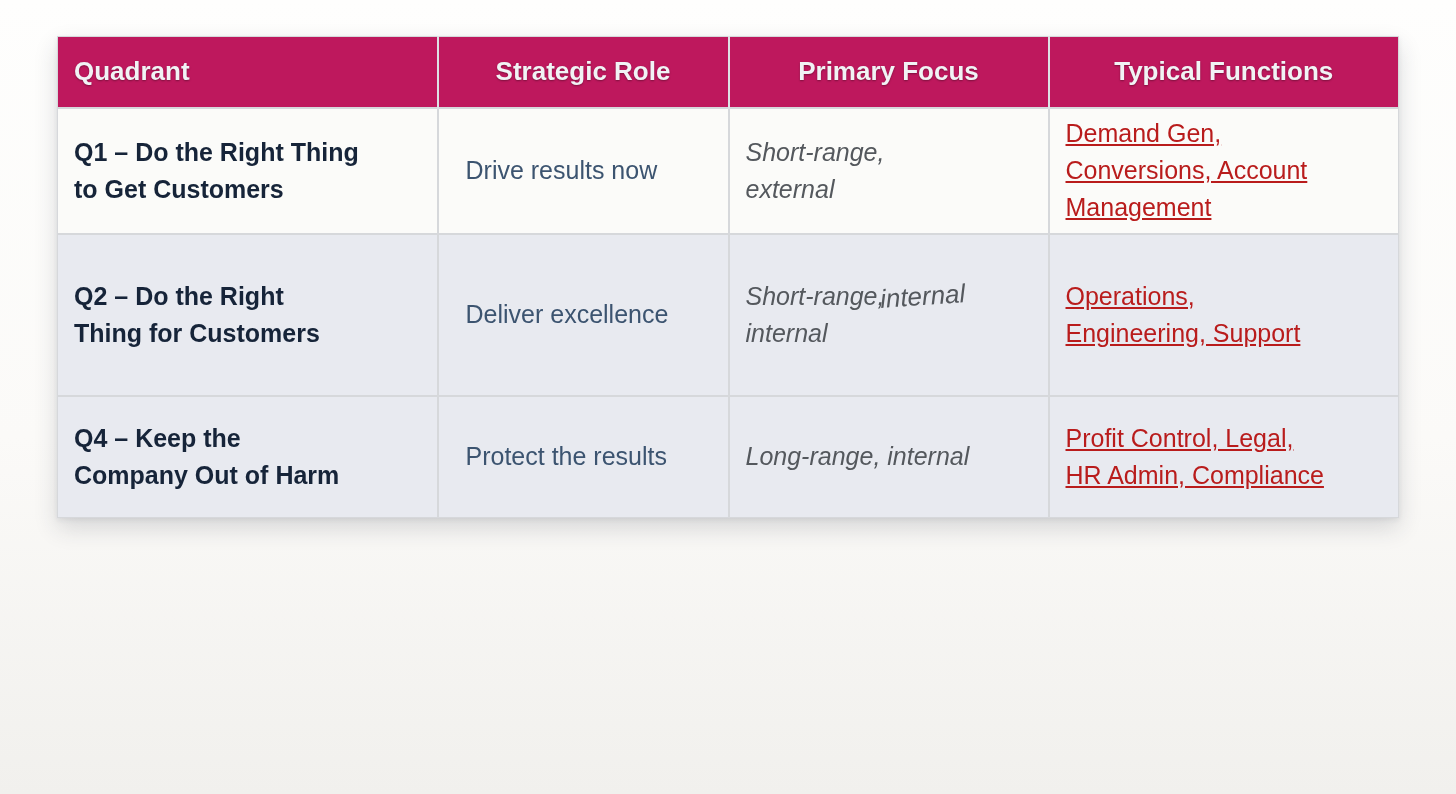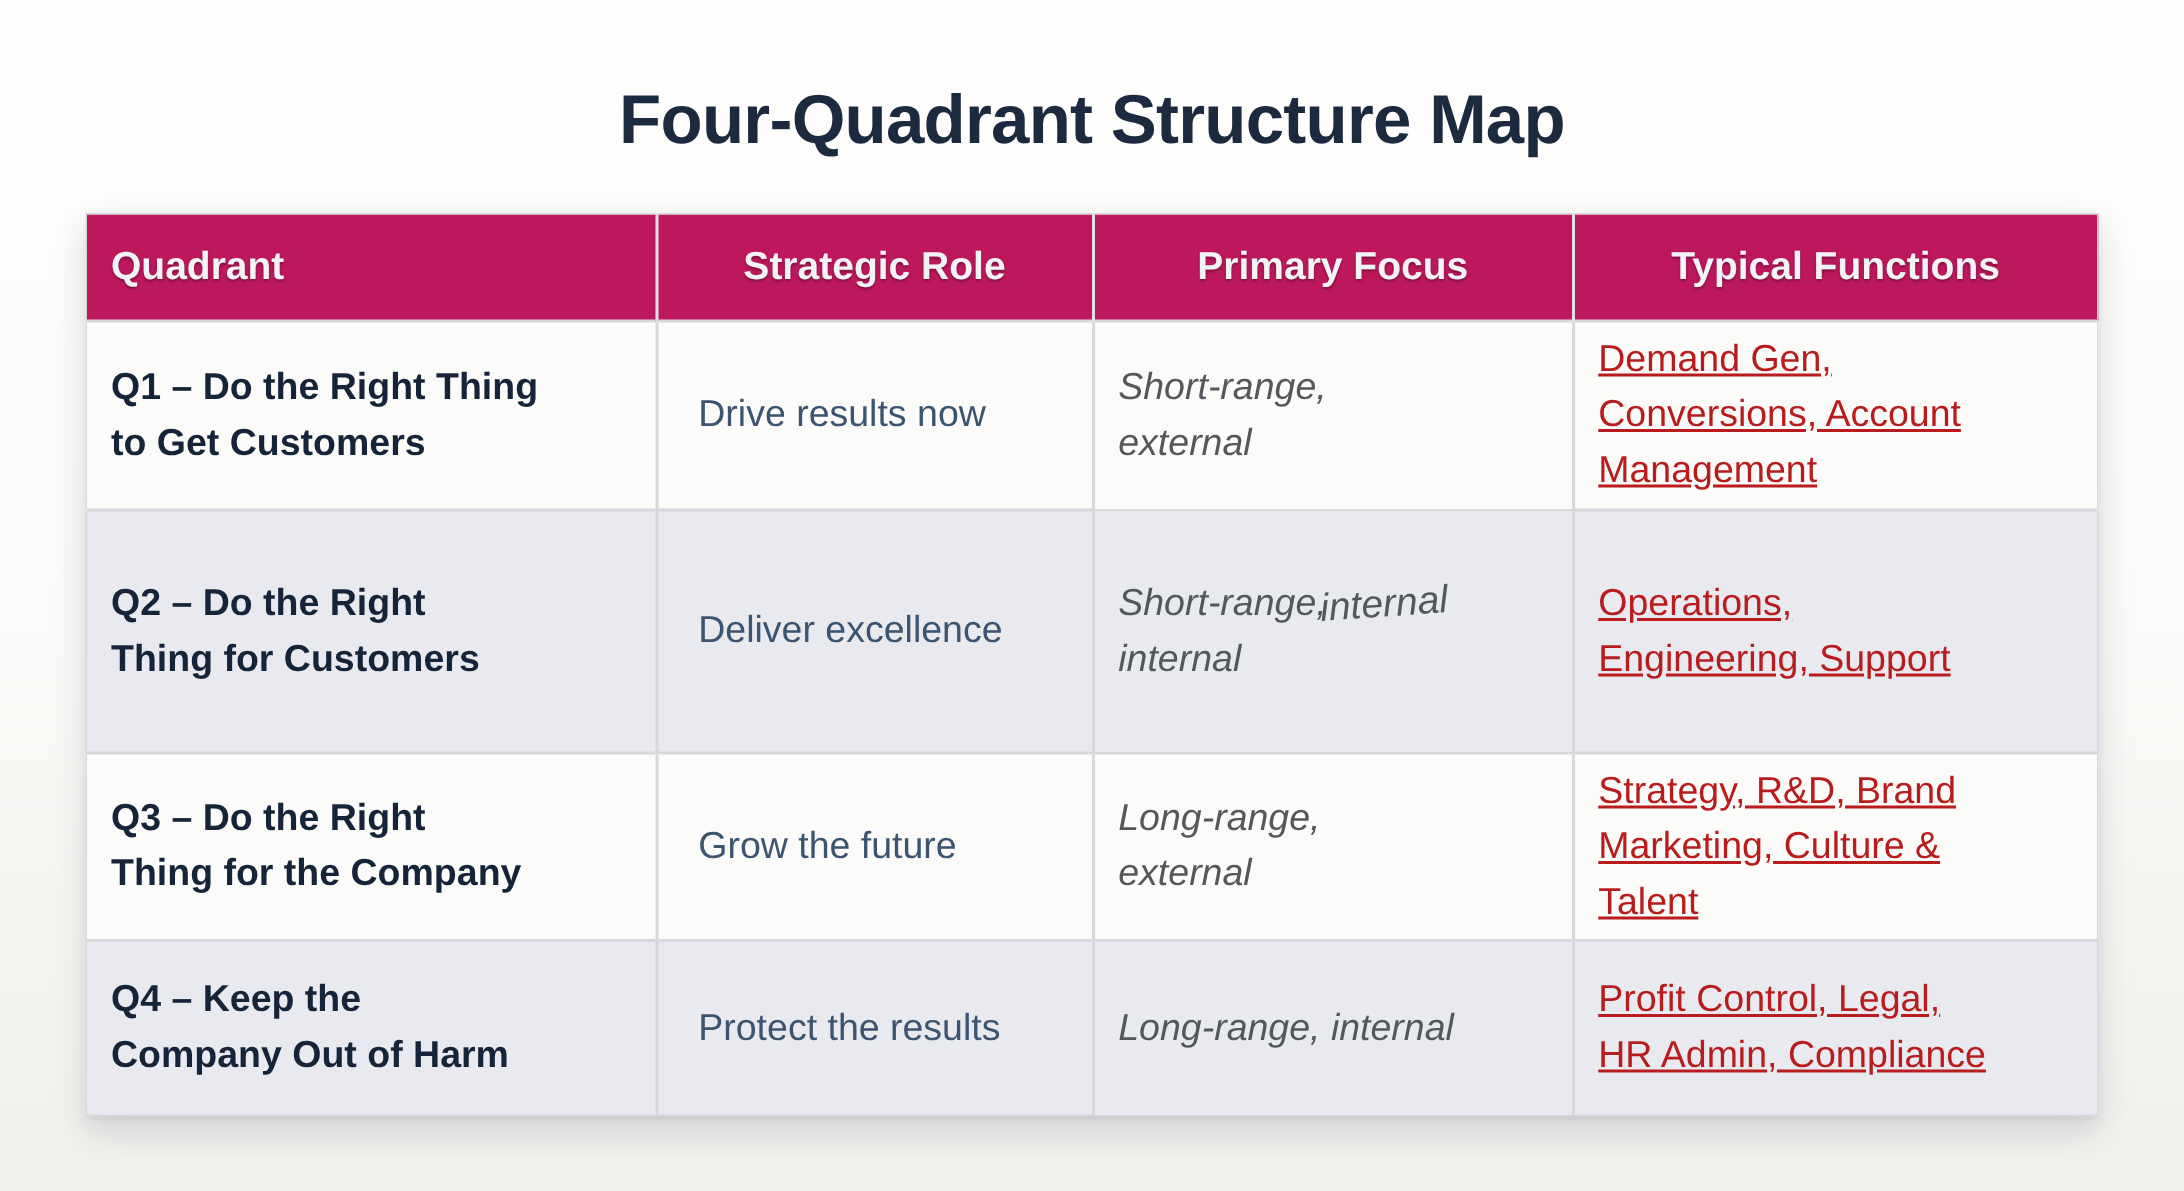--- a/index.html
+++ b/index.html
@@ -79,21 +79,20 @@
     font-style: italic;
     color: #54585d;
     white-space: nowrap;
   }
 </style>
 </head>
 <body>
 
 <div class="page">
 
-  <h1 class="page-title">Four-Quadrant Structure Map</h1>
 
   <table class="quad-table">
     <colgroup>
       <col class="c1">
         <col class="c2">
         <col class="c3">
         <col class="c4">
     </colgroup>
     <thead>
       <tr>
@@ -119,30 +118,20 @@
 Thing for Customers</td>
         <td class="cell-role">Deliver excellence</td>
         <td class="cell-focus">
           <span>Short-range,
 internal</span>
           <span class="focus-artifact">internal</span>
         </td>
         <td class="cell-functions">Operations,
 Engineering, Support</td>
       </tr>
-      <tr class="row-odd">
-        <td class="cell-quadrant">Q3 – Do the Right
-Thing for the Company</td>
-        <td class="cell-role">Grow the future</td>
-        <td class="cell-focus">Long-range,
-external</td>
-        <td class="cell-functions">Strategy, R&amp;D, Brand
-Marketing, Culture &amp;
-Talent</td>
-      </tr>
       <tr class="row-even">
         <td class="cell-quadrant">Q4 – Keep the
 Company Out of Harm</td>
         <td class="cell-role">Protect the results</td>
         <td class="cell-focus">Long-range, internal</td>
         <td class="cell-functions">Profit Control, Legal,
 HR Admin, Compliance</td>
       </tr>
     </tbody>
   </table>

